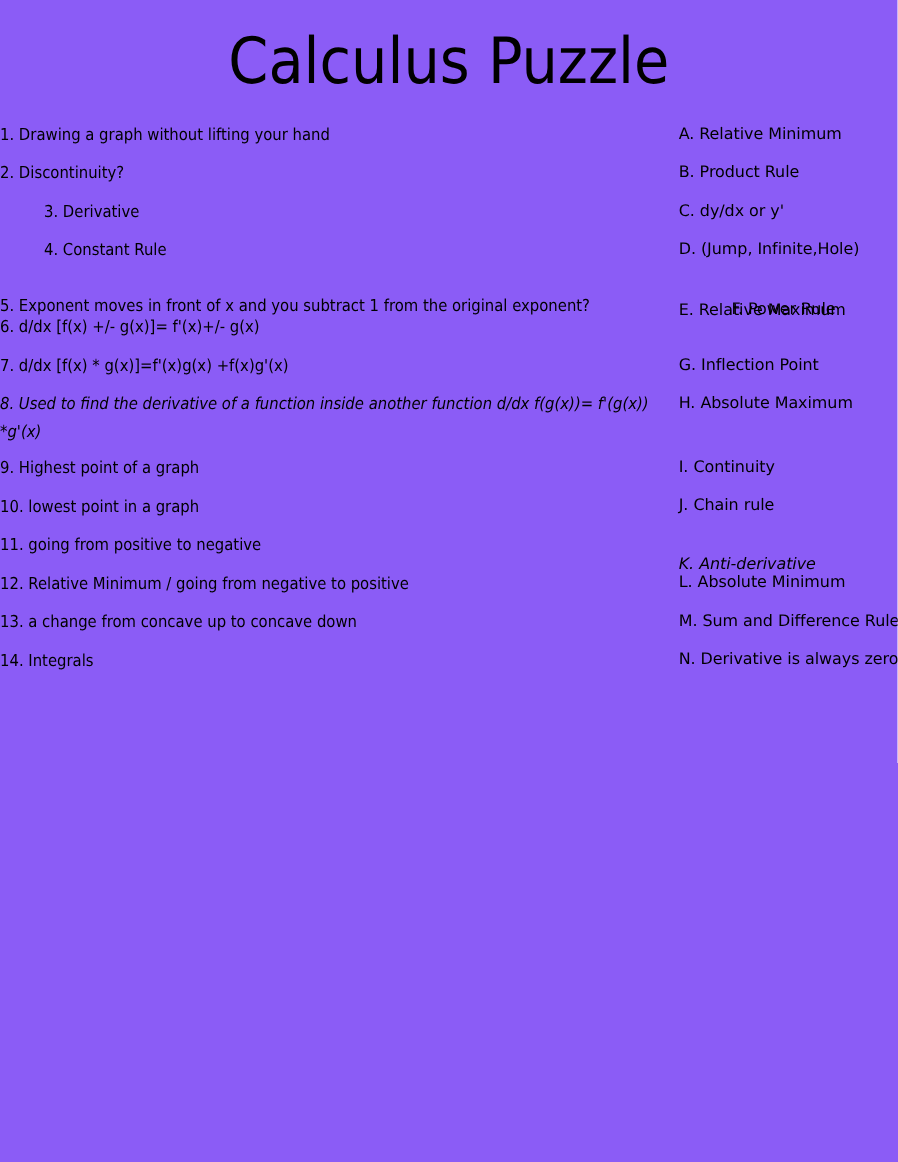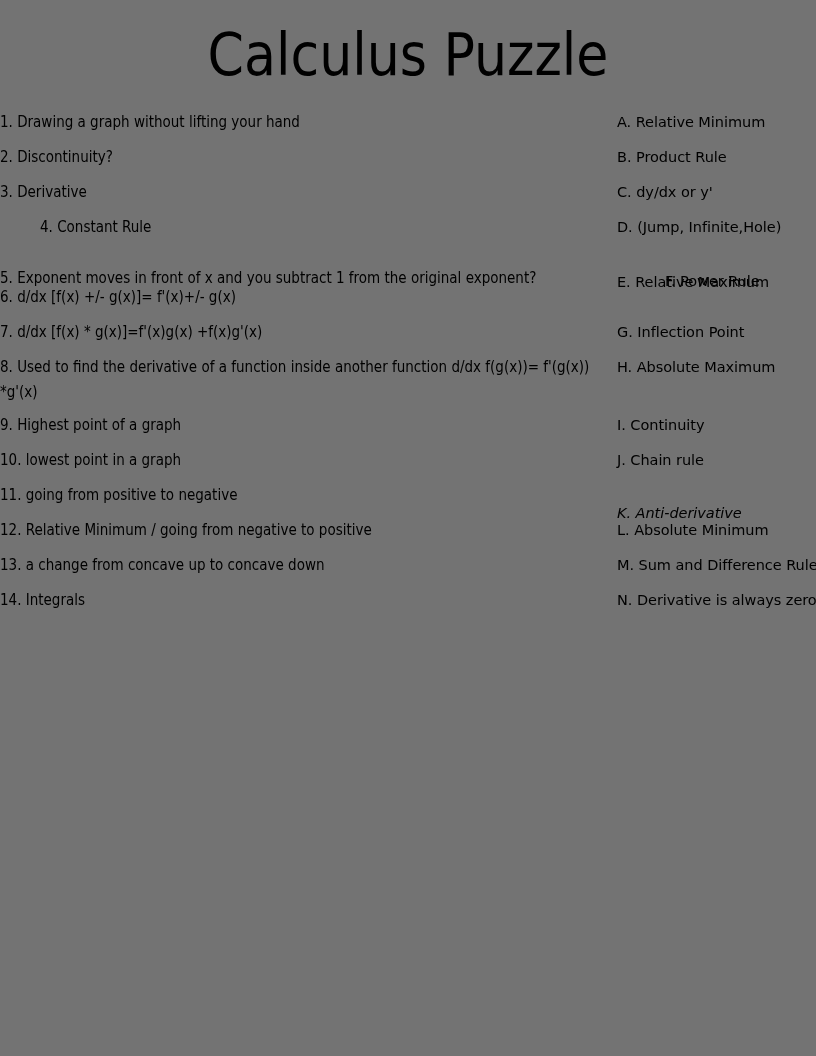--- a/index.html
+++ b/index.html
@@ -14,21 +14,21 @@
     position: relative;
     font-family: "DejaVu Sans", sans-serif;
     color: #000000;
     overflow: hidden;
   }
 
   .page {
     position: relative;
     width: 816px;
     height: 1056px;
-    background: #737373;
+    background: #8b5cf6;
   }
 
   
   .title {
     position: absolute;
     left: 0;
     top: 24px;
     width: 816px;
     text-align: center;
     font-family: "DejaVu Sans Condensed", "Liberation Sans Narrow", "Liberation Sans", sans-serif;
@@ -98,36 +98,36 @@
 
   <div class="body-area">
 
     <div class="col-left">
         <div class="row" style="top: 0px;">
           <div class="prompt">1. Drawing a graph without lifting your hand</div>
         </div>
         <div class="row" style="top: 35px;">
           <div class="prompt">2. Discontinuity?</div>
         </div>
-        <div class="row" style="top: 70px;">
+        <div class="row" style="top: 70px; padding-left: 40px;">
           <div class="prompt">3. Derivative</div>
         </div>
         <div class="row" style="top: 105px; margin-left: 40px;">
           <div class="prompt">4. Constant Rule</div>
         </div>
         <div class="row" style="top: 156px;">
           <div class="prompt">5. Exponent moves in front of x and you subtract 1 from the original exponent?</div>
         </div>
         <div class="row" style="top: 175px;">
           <div class="prompt">6. d/dx [f(x) +/- g(x)]= f'(x)+/- g(x)</div>
         </div>
         <div class="row" style="top: 210px;">
           <div class="prompt">7. d/dx [f(x) * g(x)]=f'(x)g(x) +f(x)g'(x)</div>
         </div>
-        <div class="row" style="top: 245px;">
+        <div class="row" style="top: 245px; font-style: italic;">
           <div class="prompt">8. Used to find the derivative of a function inside another function d/dx f(g(x))= f'(g(x)) *g'(x)</div>
         </div>
         <div class="row" style="top: 303px;">
           <div class="prompt">9. Highest point of a graph</div>
         </div>
         <div class="row" style="top: 338px;">
           <div class="prompt">10. lowest point in a graph</div>
         </div>
         <div class="row" style="top: 373px;">
           <div class="prompt">11. going from positive to negative</div>

